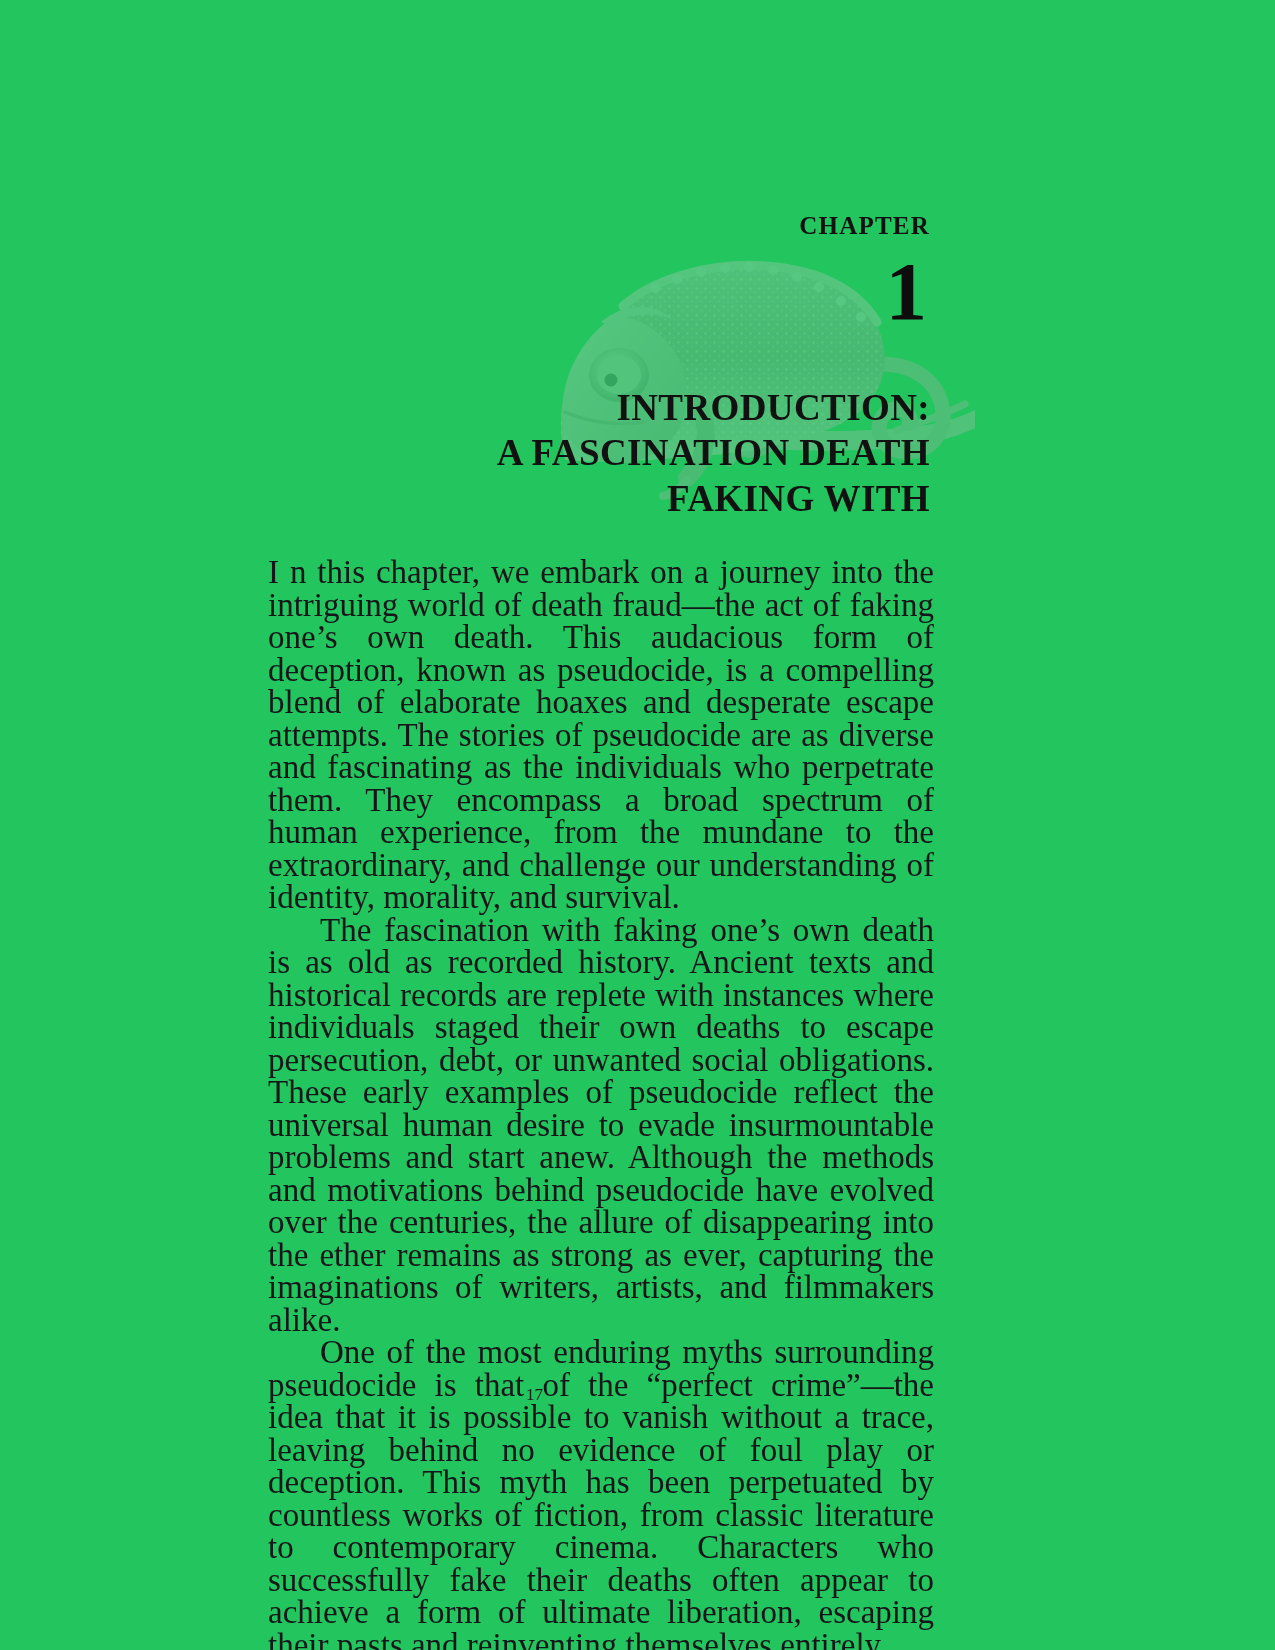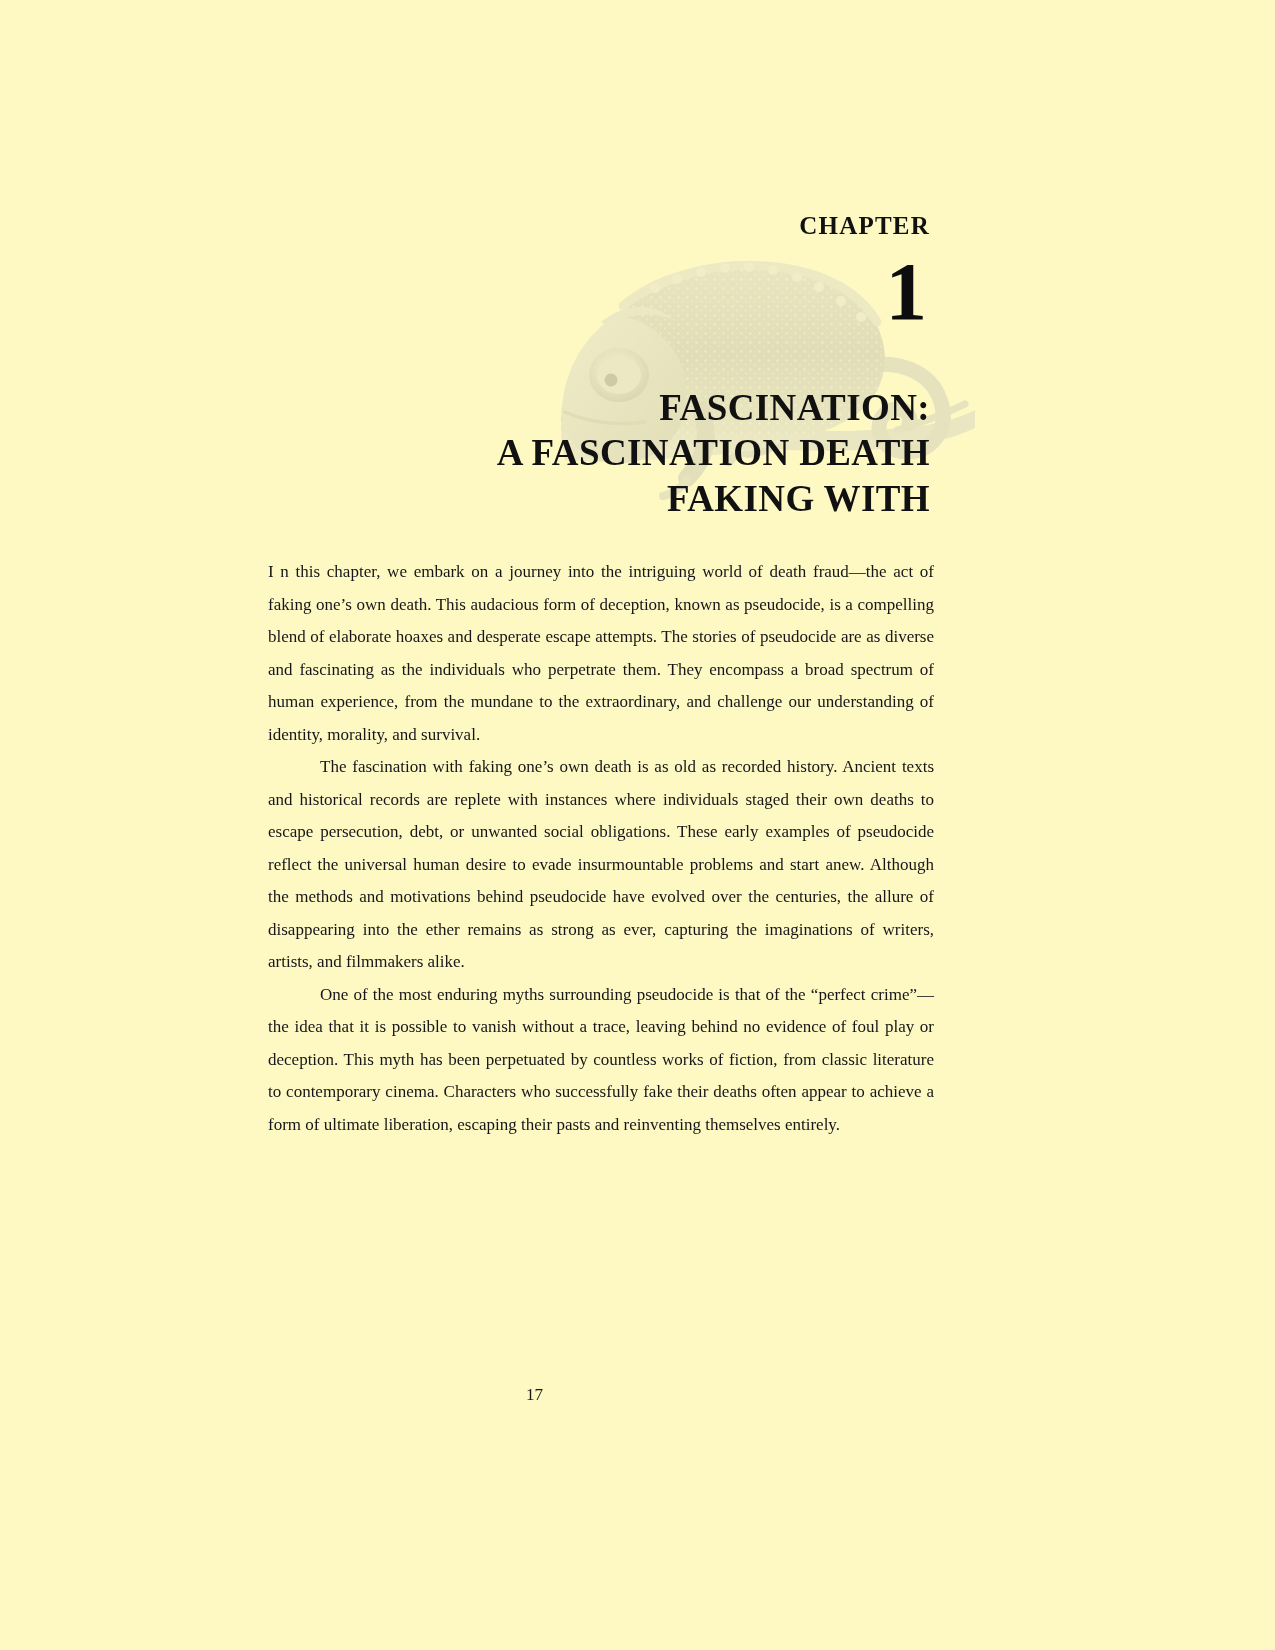--- a/index.html
+++ b/index.html
@@ -8,21 +8,21 @@
     background: #ffffff;
   }
   body {
     font-family: "Liberation Serif", "DejaVu Serif", serif;
     color: #1a1a1a;
   }
   .page {
     position: relative;
     width: 1275px;
     height: 1650px;
-    background: #fef9c3;
+    background: #22c55e;
     overflow: hidden;
   }
 
   
   .header-zone {
     position: absolute;
     left: 0;
     top: 0;
     width: 1275px;
     height: 530px;
@@ -77,21 +77,21 @@
 
   
   .body-col {
     position: absolute;
     left: 268px;
     top: 556px;
     width: 666px;
   }
   .para {
     margin: 0;
-    font-size: 17px;
+    font-size: 33px;
     line-height: 32.5px;
     text-align: justify;
     text-justify: inter-word;
     color: #16161a;
     hyphens: none;
   }
   .para.indent { text-indent: 52px; }
 
   
   .page-number {
@@ -173,21 +173,21 @@
 
         <path d="M196 250 C 206 276, 200 300, 182 318" stroke="#a6a6a6" stroke-width="18" fill="none" stroke-linecap="round"></path>
         <path d="M182 320 C 176 328, 168 334, 158 336" stroke="#b2b2b2" stroke-width="8" fill="none" stroke-linecap="round"></path>
       </svg>
     </div>
 
     <div class="chapter-label">CHAPTER</div>
     <div class="chapter-number">1</div>
 
     <h1 class="chapter-title">
-      <span class="tline">FASCINATION:</span>
+      <span class="tline">INTRODUCTION:</span>
       <span class="tline">A FASCINATION DEATH</span>
       <span class="tline">FAKING WITH</span>
     </h1>
   </div>
 
   <div class="body-col">
     <p class="para">I n this chapter, we embark on a journey into the intriguing world of death fraud—the act of faking one’s own death. This audacious form of deception, known as pseudocide, is a compelling blend of elaborate hoaxes and desperate escape attempts. The stories of pseudocide are as diverse and fascinating as the individuals who perpetrate them. They encompass a broad spectrum of human experience, from the mundane to the extraordinary, and challenge our understanding of identity, morality, and survival.</p>
     <p class="para indent">The fascination with faking one’s own death is as old as recorded history. Ancient texts and historical records are replete with instances where individuals staged their own deaths to escape persecution, debt, or unwanted social obligations. These early examples of pseudocide reflect the universal human desire to evade insurmountable problems and start anew. Although the methods and motivations behind pseudocide have evolved over the centuries, the allure of disappearing into the ether remains as strong as ever, capturing the imaginations of writers, artists, and filmmakers alike.</p>
     <p class="para indent">One of the most enduring myths surrounding pseudocide is that of the “perfect crime”—the idea that it is possible to vanish without a trace, leaving behind no evidence of foul play or deception. This myth has been perpetuated by countless works of fiction, from classic literature to contemporary cinema. Characters who successfully fake their deaths often appear to achieve a form of ultimate liberation, escaping their pasts and reinventing themselves entirely.</p>
   </div>

